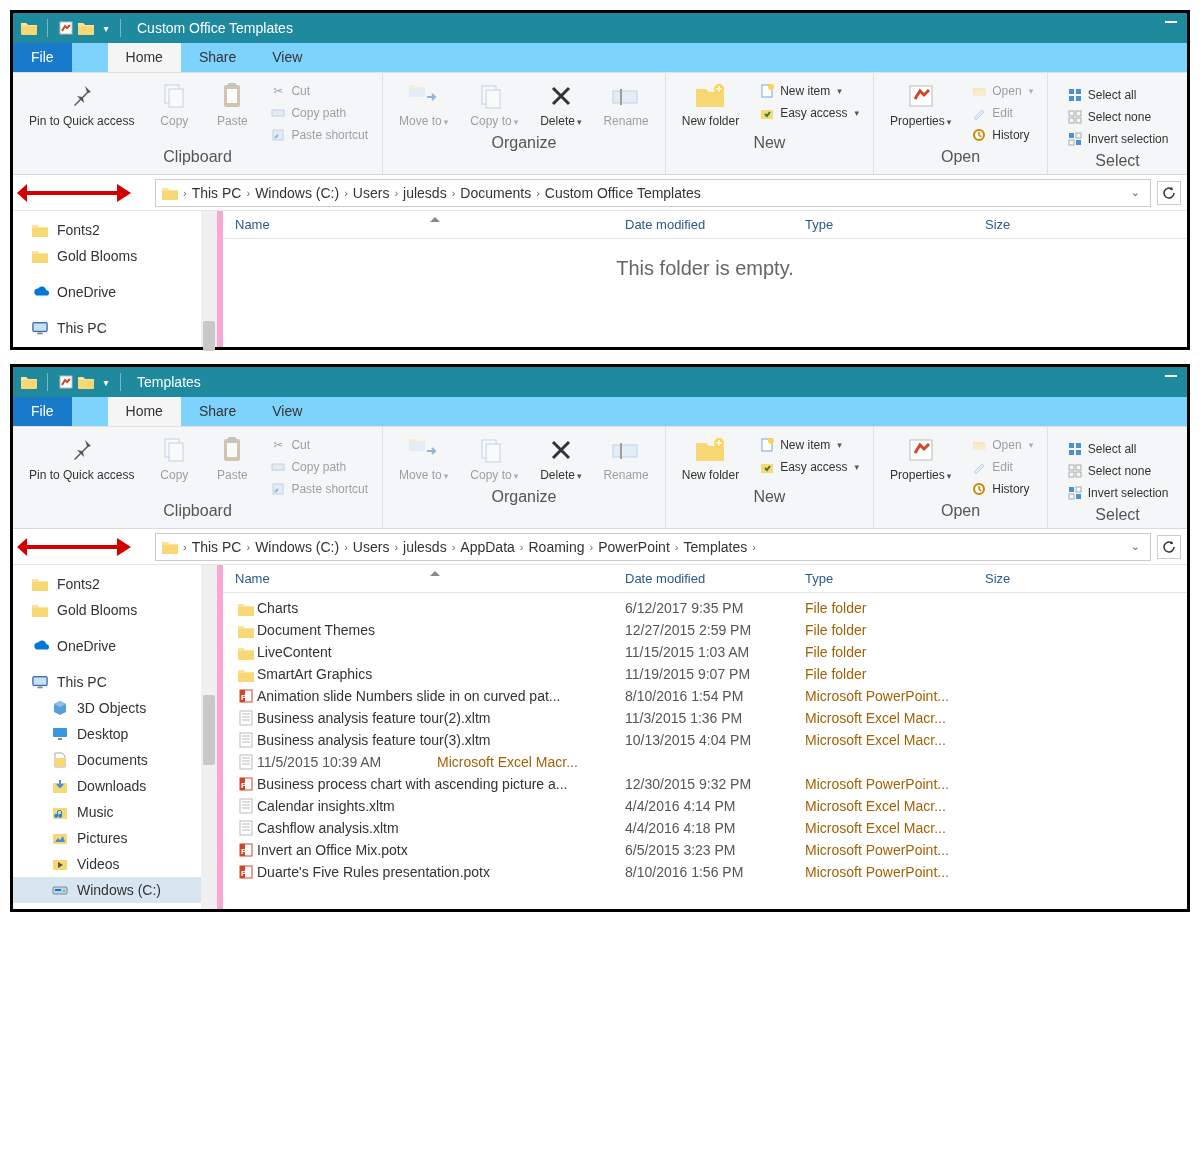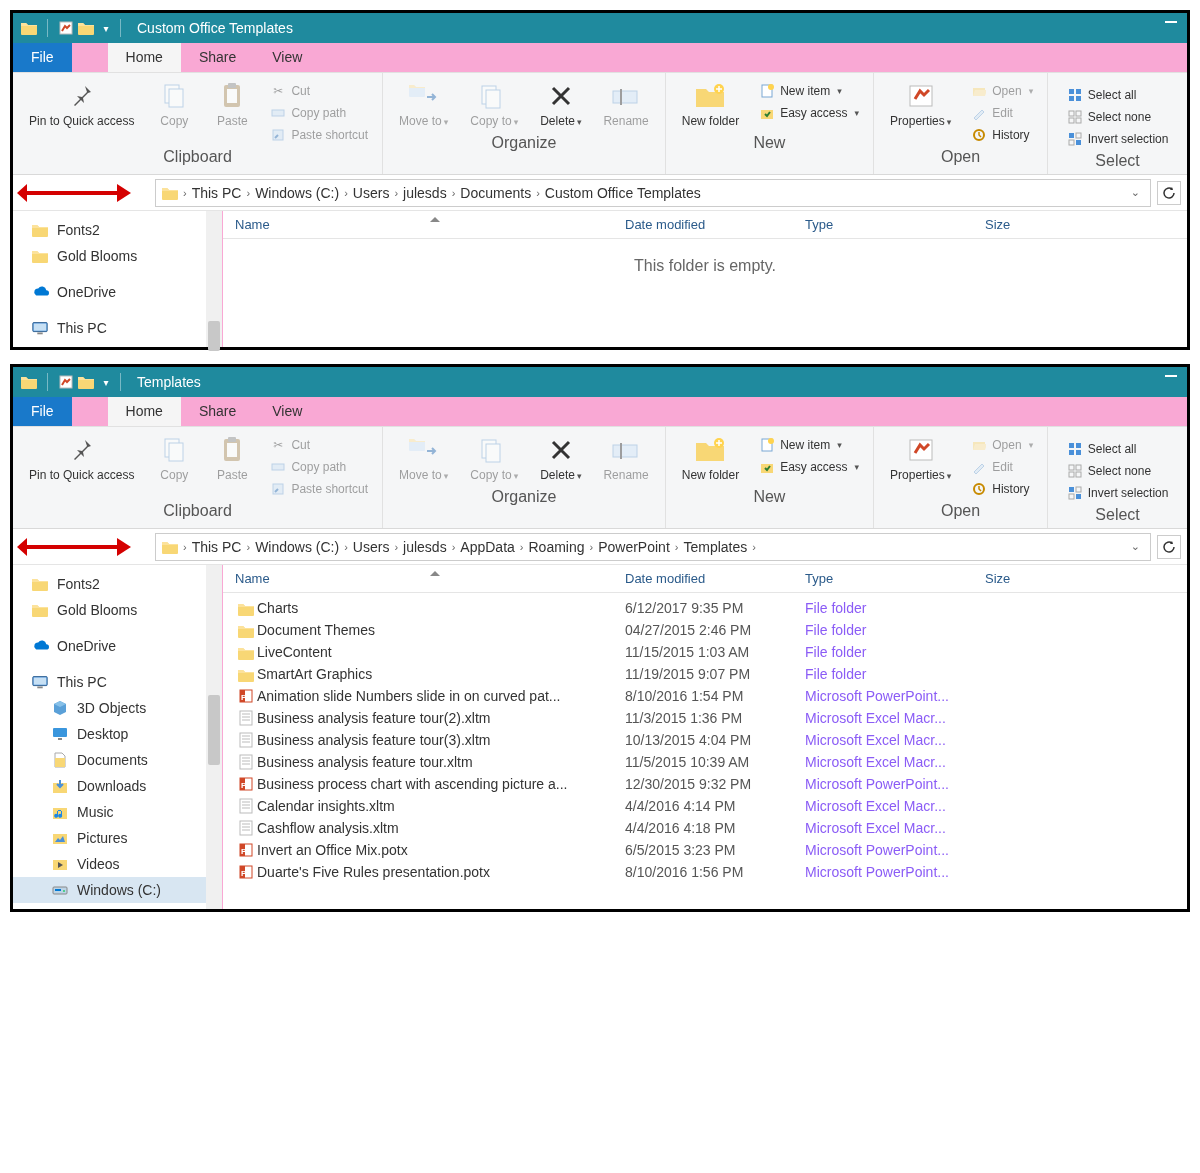--- a/index.html
+++ b/index.html
@@ -4,21 +4,21 @@
 <style>
   * { box-sizing: border-box; margin: 0; padding: 0; }
   body { font-family: "Segoe UI", Tahoma, sans-serif; font-size: 13px; background: #fff; color: #333; padding: 10px; width: 1200px; }
   .window { border: 3px solid #000; margin-bottom: 14px; background: #fff; }
   .titlebar { background: #1f8a9e; color: #fff; height: 30px; display: flex; align-items: center; padding: 0 8px; position: relative; }
   .titlebar .qat { display: flex; gap: 4px; align-items: center; }
   .qat-icon { width: 16px; height: 16px; display: flex; align-items: center; justify-content: center; }
   .titlebar .sep { width: 1px; height: 18px; background: rgba(255,255,255,.4); margin: 0 6px; }
   .titlebar-title { margin-left: 10px; font-size: 14px; }
   .titlebar .min { position: absolute; right: 10px; top: 8px; width: 12px; height: 2px; background: #fff; }
-  .tabs { display: flex; background: #f9a8d4; border-bottom: 1px solid #e1e1e1; height: 30px; align-items: stretch; }
+  .tabs { display: flex; background: #7dd3fc; border-bottom: 1px solid #e1e1e1; height: 30px; align-items: stretch; }
   .tab { padding: 6px 18px; font-size: 14px; cursor: pointer; color: #333; }
   .tab.file { background: #1979ca; color: #fff; }
   .tab.active { background: #f5f5f5; margin-left: 36px; }
   .ribbon { display: flex; background: #f5f6f7; border-bottom: 1px solid #d9d9d9; }
   .group { border-right: 1px solid #e1e1e1; padding: 4px 8px 2px; display: flex; flex-direction: column; align-items: center; }
   .group .row { display: flex; align-items: flex-start; gap: 6px; }
   .group .label { font-size: 16px; color: #555; text-align: center; padding: 3px 0 2px; }
   .btn-big { display: flex; flex-direction: column; align-items: center; padding: 2px 8px; cursor: pointer; min-width: 52px; }
   .btn-big .icon { width: 34px; height: 34px; display: flex; align-items: center; justify-content: center; margin-bottom: 2px; }
   .btn-big .txt { font-size: 12px; text-align: center; line-height: 1.15; }
@@ -30,40 +30,40 @@
   .addr .arrowbox { position: relative; width: 130px; display: flex; align-items: center; gap: 10px; }
   .red-arrow { position: relative; width: 120px; height: 10px; }
   .red-arrow .shaft { position: absolute; left: 0; top: 3px; width: 100px; height: 4px; background: #d40000; }
   .red-arrow .head { position: absolute; left: 98px; top: -4px; width: 0; height: 0; border-left: 14px solid #d40000; border-top: 9px solid transparent; border-bottom: 9px solid transparent; }
   .red-arrow .tailhead { position: absolute; left: -2px; top: -4px; width:0;height:0; border-right:10px solid #d40000; border-top:9px solid transparent; border-bottom:9px solid transparent; }
   .crumbs { flex: 1; display: flex; align-items: center; border: 1px solid #ccc; height: 28px; padding: 0 6px; gap: 5px; background:#fff; }
   .crumb { display: flex; align-items: center; gap: 5px; cursor: pointer; font-size: 14px; }
   .crumb .chev { color: #666; font-size: 11px; }
   .refresh { width: 24px; height: 24px; border: 1px solid #ccc; display: flex; align-items: center; justify-content: center; cursor: pointer; }
   .body { display: flex; }
-  .nav { width: 210px; border-right: 1px solid #f9a8d4; padding: 6px 0; position: relative; }
+  .nav { width: 210px; border-right: 6px solid #f9a8d4; padding: 6px 0; position: relative; }
   .nav .scrollbar { position: absolute; right: 0; top: 0; bottom: 0; width: 16px; background: #f0f0f0; }
   .nav .thumb { position: absolute; right: 2px; width: 12px; background: #c8c8c8; border-radius: 2px; }
   .nav-item { display: flex; align-items: center; gap: 8px; padding: 4px 8px 4px 18px; cursor: pointer; font-size: 14px; }
   .nav-item.indent { padding-left: 38px; }
   .nav-item.selected { background: #d8e6f2; }
   .nav-item .fi { width: 18px; height: 18px; display:flex;align-items:center;justify-content:center; }
   .content { flex: 1; }
   .cols { display: flex; border-bottom: 1px solid #e5e5e5; padding: 6px 12px; color: #2a5a8a; font-size: 13px; }
   .cols .c-name { flex: 0 0 390px; }
   .cols .c-date { flex: 0 0 180px; }
   .cols .c-type { flex: 0 0 180px; }
   .cols .c-size { flex: 1; text-align: left; }
-  .empty { text-align: center; color: #666; padding: 18px 16px 40px; font-size: 16px; }
+  .empty { text-align: center; color: #666; padding: 18px 16px 40px; font-size: 20px; }
   .files { padding: 4px 0; }
   .frow { display: flex; align-items: flex-end; padding: 3px 12px; cursor: pointer; font-size: 14px; }
   .frow .fic { width: 22px; display:flex;align-items:center;justify-content:center; }
   .frow .fname { flex: 0 0 368px; white-space: nowrap; overflow: hidden; text-overflow: ellipsis; }
   .frow .fdate { flex: 0 0 180px; color: #555; }
-  .frow .ftype { flex: 0 0 180px; color: #8b5cf6; white-space: nowrap; overflow:hidden; text-overflow:ellipsis;}
+  .frow .ftype { flex: 0 0 180px; color: #a16207; white-space: nowrap; overflow:hidden; text-overflow:ellipsis;}
   .drop { font-size: 9px; color:#555; margin-left:2px;}
   svg { display: block; }
   .sortup { display:inline-block; width:0;height:0;border-left:5px solid transparent;border-right:5px solid transparent;border-bottom:5px solid #888; margin-left:160px; vertical-align:top;}
 </style>
 </head>
 <body>
 
 <div id="root">
   <div class="window">
     <div class="titlebar">
@@ -876,21 +876,21 @@
         <span class="ftype">File folder</span>
       </div>
             <div class="frow">
         <span class="fic">
                 <svg width="16" height="14" viewBox="0 0 16 14">
                   <path fill="#f8d775" d="M0 2 h5 l2 2 h9 v9 a1 1 0 0 1 -1 1 H1 a1 1 0 0 1 -1 -1 z"></path>
                   <path fill="#fce29b" d="M0 2 h5 l2 2 h9 v1 H0 z"></path>
                 </svg>
               </span>
         <span class="fname">Document Themes</span>
-        <span class="fdate">04/27/2015 2:46 PM</span>
+        <span class="fdate">12/27/2015 2:59 PM</span>
         <span class="ftype">File folder</span>
       </div>
             <div class="frow">
         <span class="fic">
                 <svg width="16" height="14" viewBox="0 0 16 14">
                   <path fill="#f8d775" d="M0 2 h5 l2 2 h9 v9 a1 1 0 0 1 -1 1 H1 a1 1 0 0 1 -1 -1 z"></path>
                   <path fill="#fce29b" d="M0 2 h5 l2 2 h9 v1 H0 z"></path>
                 </svg>
               </span>
         <span class="fname">LiveContent</span>
@@ -948,21 +948,20 @@
       </div>
             <div class="frow">
         <span class="fic">
                 <svg width="16" height="16" viewBox="0 0 16 16">
                   <rect x="2" y="1" width="12" height="14" fill="#fff" stroke="#bbb"></rect>
                   <line x1="4" y1="4" x2="12" y2="4" stroke="#bbb"></line>
                   <line x1="4" y1="7" x2="12" y2="7" stroke="#bbb"></line>
                   <line x1="4" y1="10" x2="12" y2="10" stroke="#bbb"></line>
                 </svg>
               </span>
-        <span class="fname">Business analysis feature tour.xltm</span>
         <span class="fdate">11/5/2015 10:39 AM</span>
         <span class="ftype">Microsoft Excel Macr...</span>
       </div>
             <div class="frow">
         <span class="fic">
                 <svg width="16" height="16" viewBox="0 0 16 16">
                   <rect x="2" y="2" width="12" height="12" fill="#fff" stroke="#d04727"></rect>
                   <rect x="2" y="2" width="5" height="12" fill="#d04727"></rect>
                   <text x="3" y="12" font-size="8" fill="#fff" font-weight="bold">P</text>
                 </svg>

